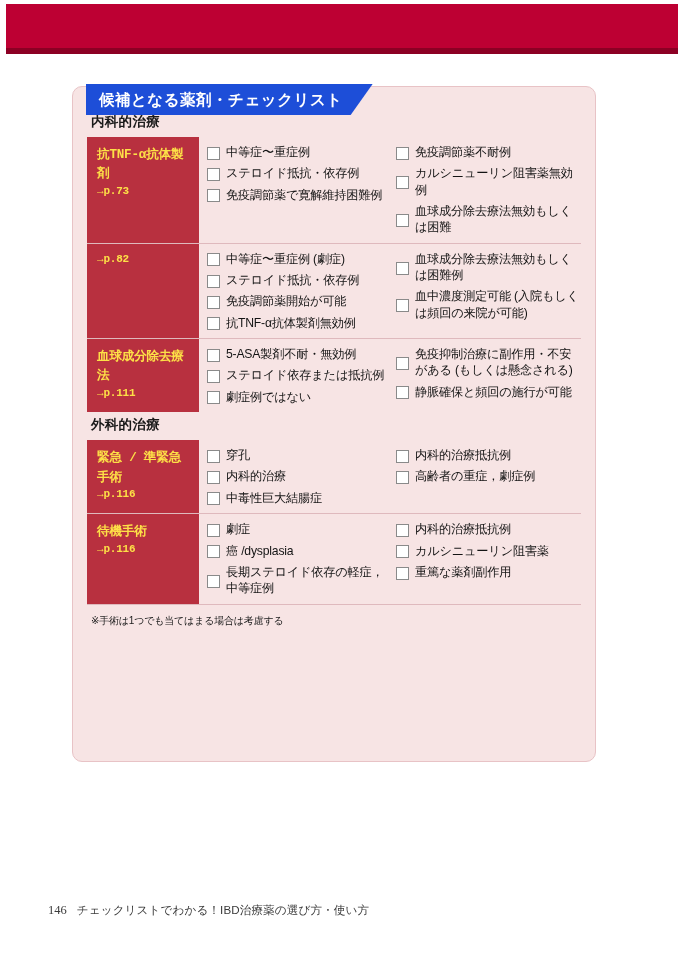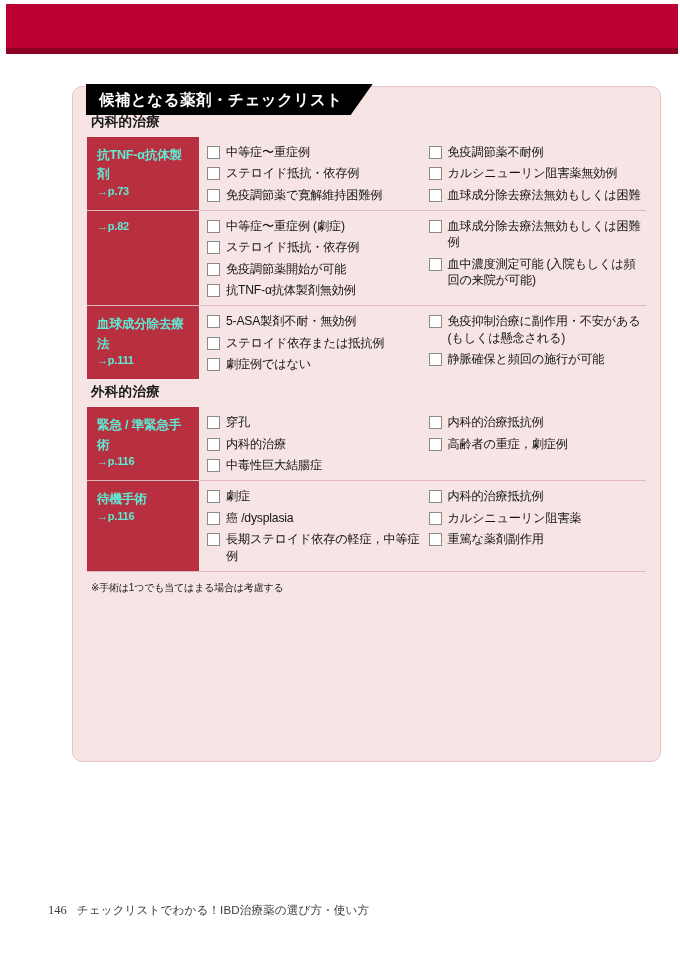--- a/index.html
+++ b/index.html
@@ -35,35 +35,35 @@
     width: 672px;
     height: 6px;
     background: #8c0024;
   }
 
   
   .card {
     position: absolute;
     left: 72px;
     top: 86px;
-    width: 589px;
+    width: 524px;
     height: 676px;
     background: #f7e4e4;
     border: 1.5px solid #e8c3c6;
     border-radius: 10px;
     padding: 22px 14px 0 14px;
   }
 
   
   .banner {
     position: absolute;
     left: 86px;
     top: 84px;
     height: 31px;
-    background: #000000;
+    background: #1d4ed8;
     color: #ffffff;
     font-size: 15.5px;
     font-weight: bold;
     letter-spacing: 0.5px;
     line-height: 31px;
     padding: 0 30px 0 13px;
     -webkit-clip-path: polygon(0 0, 100% 0, calc(100% - 22px) 100%, 0 100%);
     clip-path: polygon(0 0, 100% 0, calc(100% - 22px) 100%, 0 100%);
     white-space: nowrap;
     z-index: 5;
@@ -83,24 +83,25 @@
     display: flex;
     align-items: stretch;
     border-top: 1.2px solid #dfb9bd;
     background: transparent;
   }
   .row.first { border-top: none; }
 
   .row-label {
     flex: 0 0 112px;
     background: #b8303f;
-    color: #5eead4;
+    color: #fde047;
     padding: 8px 8px 8px 10px;
     position: relative;
     min-height: 58px;
+    font-family: Liberation Mono, monospace;
   }
   .row-label .name {
     font-size: 12.6px;
     font-weight: bold;
     line-height: 1.38;
     letter-spacing: -0.2px;
   }
   .row-label .pageref {
     display: block;
     text-align: left;
@@ -119,21 +120,21 @@
   .col {
     flex: 1 1 50%;
     display: flex;
     flex-direction: column;
     gap: 5px;
     min-width: 0;
   }
 
   .check-item {
     display: flex;
-    align-items: flex-start;
+    align-items: center;
     gap: 6px;
     font-size: 12.2px;
     line-height: 1.34;
     color: #141414;
     letter-spacing: -0.2px;
   }
   .box {
     flex: 0 0 auto;
     width: 13px;
     height: 13px;

